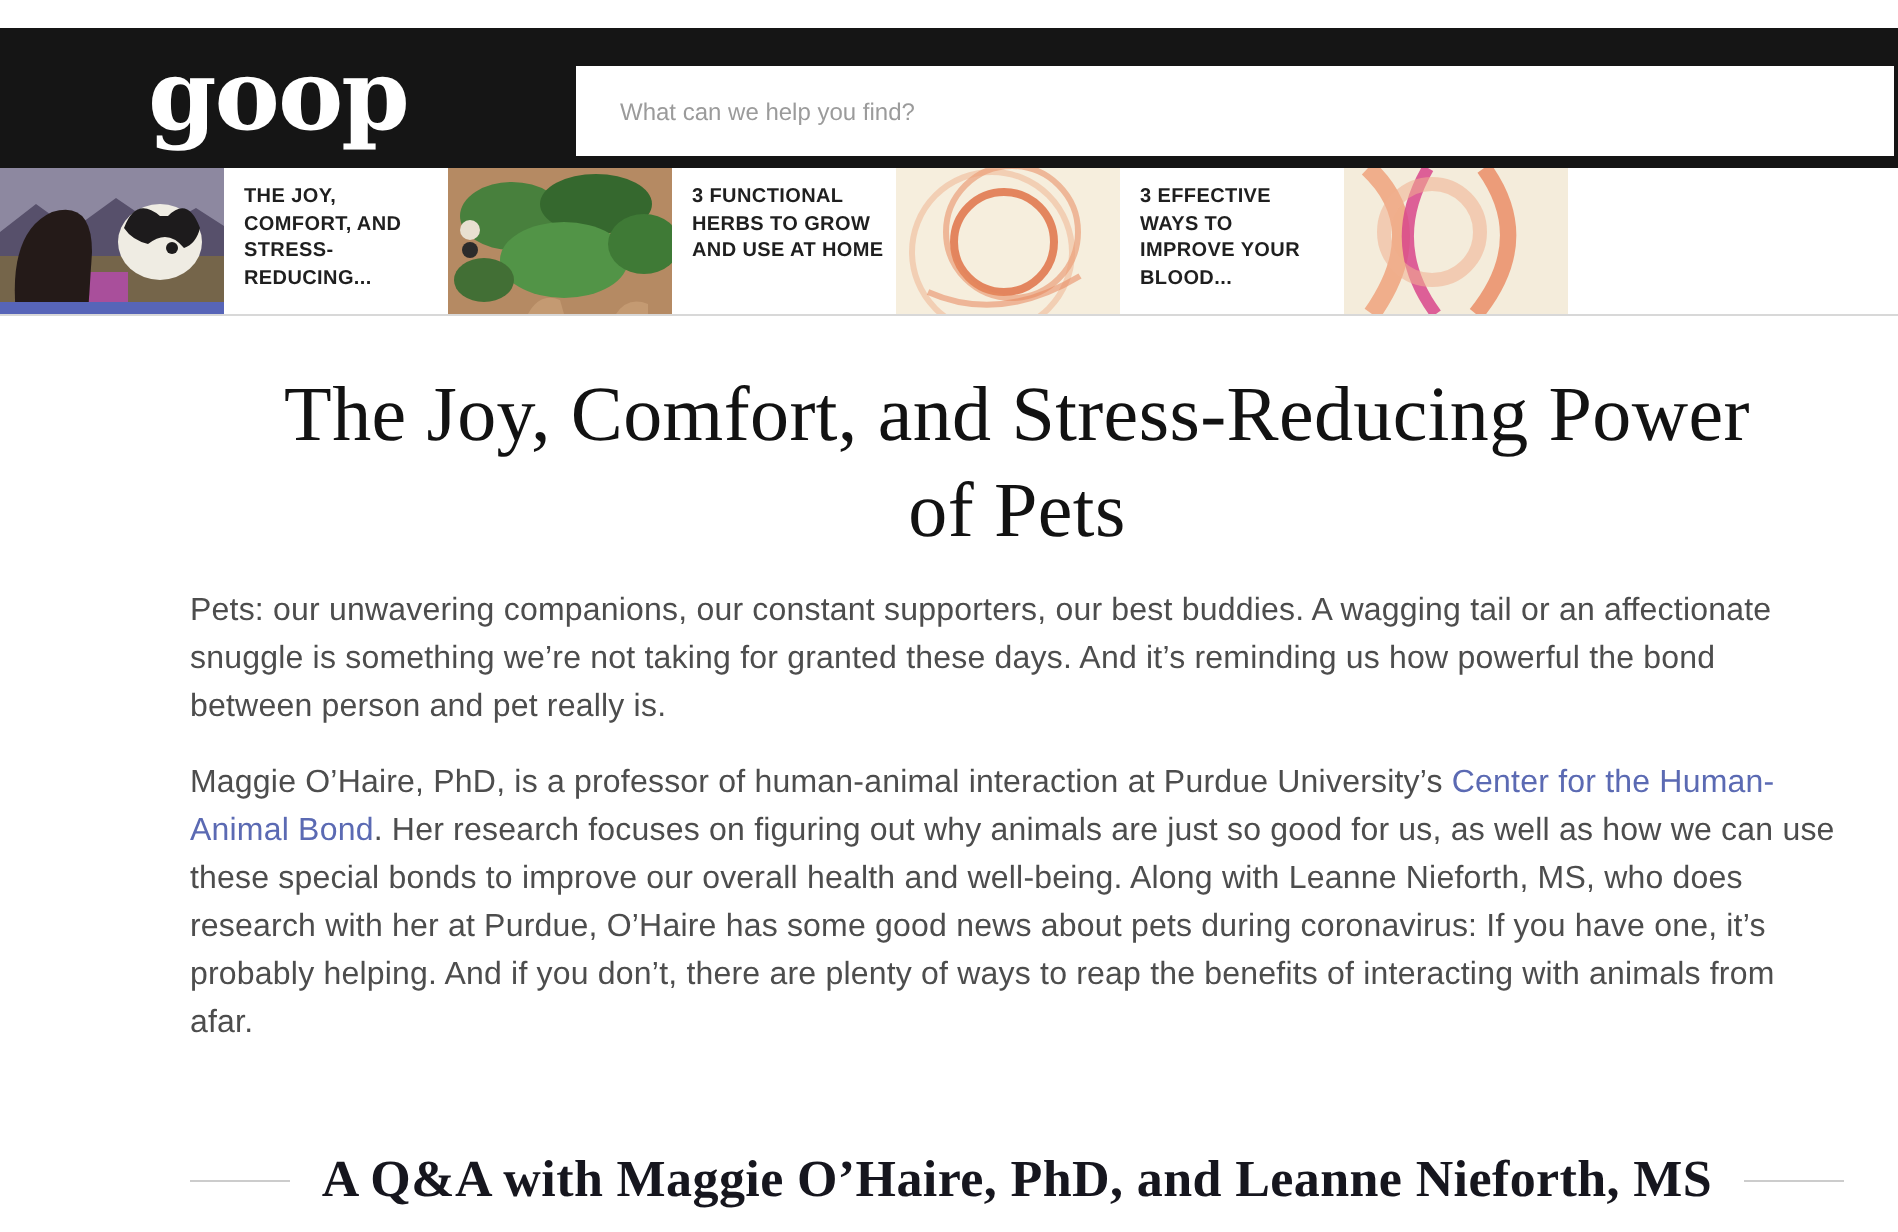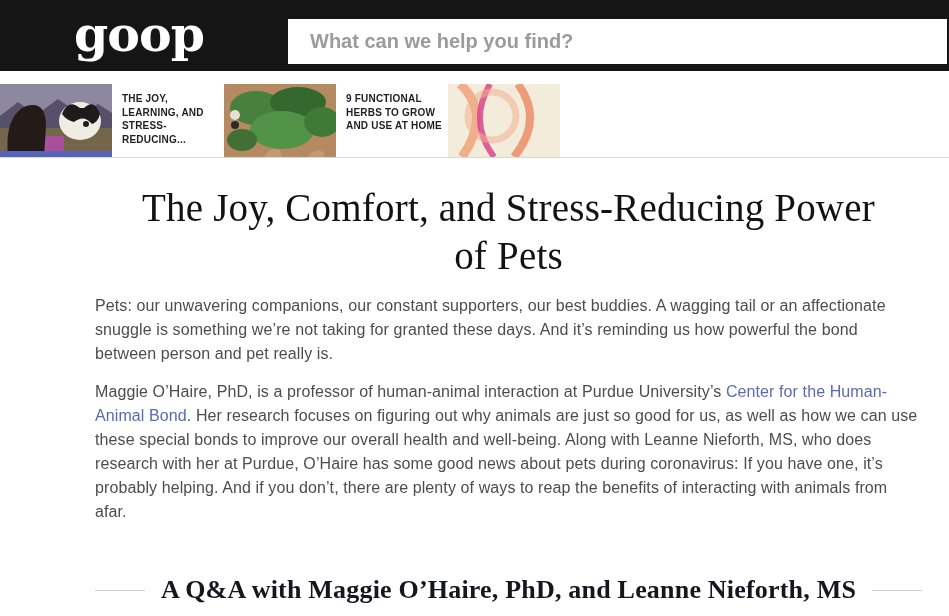--- a/index.html
+++ b/index.html
@@ -1,26 +1,26 @@
 <!DOCTYPE html>
 <html><head>
 <meta charset="utf-8">
 <style>
   * { margin:0; padding:0; box-sizing:border-box; }
   html,body { width:949px; height:616px; overflow:hidden; background:#fff;
               font-family:"Liberation Sans", sans-serif; }
 
   
-  .header { position:absolute; top:0; left:0; width:949px; height:71px; background:#151515; }
+  .header { position:absolute; top:14px; left:0; width:949px; height:71px; background:#151515; }
   .logo { position:absolute; left:74px; top:50%; transform:translateY(-54%);
           font-family:"DejaVu Serif","Liberation Serif",serif; font-weight:bold;
           font-size:49px; letter-spacing:-1px; color:#ffffff; line-height:1; cursor:pointer; }
   .searchbox { position:absolute; left:288px; right:2px; top:19px; height:45px; background:#ffffff; }
   .searchbox input { width:100%; height:100%; border:none; outline:none; padding:0 22px;
-          font-family:"Liberation Sans", sans-serif; font-size:20px; color:#404040;font-weight:bold; }
+          font-family:"Liberation Sans", sans-serif; font-size:12px; color:#404040; }
   .searchbox input::placeholder { color:#9b9b9b; opacity:1; }
 
   
   .carousel { position:absolute; top:84px; left:0; width:949px; height:74px; background:#fff;
           display:flex; overflow:hidden; border-bottom:1px solid #d8d8d8; }
   .c-item { display:flex; flex-shrink:0; cursor:pointer; }
   .c-img { position:relative; width:112px; height:73px; overflow:hidden; }
   .c-img svg { display:block; width:112px; height:73px; }
   .active-bar { position:absolute; left:0; bottom:0; width:100%; height:6px; background:#5765b8; }
   .c-text { width:112px; height:73px; background:#fff; padding:8px 6px 0 10px;
@@ -61,41 +61,53 @@
         <path d="M0 32 L18 18 L36 31 L58 15 L80 30 L98 20 L112 29 V73 H0 Z" fill="#57506b"></path>
         <rect y="44" width="112" height="29" fill="#75654a"></rect>
         <ellipse cx="80" cy="37" rx="21" ry="19" fill="#efece3"></ellipse>
         <path d="M62 30 Q68 14 80 24 L84 24 Q94 14 100 30 Q98 38 92 40 Q84 30 74 38 Q66 36 62 30 Z" fill="#1d1b1c"></path>
         <circle cx="86" cy="40" r="3" fill="#1d1b1c"></circle>
         <rect x="26" y="52" width="38" height="21" fill="#a94f9b"></rect>
         <path d="M8 73 Q4 32 26 22 Q46 16 46 42 L44 73 Z" fill="#241a18"></path>
       </svg>
       <div class="active-bar"></div>
     </div>
-    <div class="c-text">THE JOY, LEARNING, AND STRESS-REDUCING...</div>
+    <div class="c-text">THE JOY, COMFORT, AND STRESS-REDUCING...</div>
   </div>
 
   <div class="c-item">
     <div class="c-img">
       <svg viewBox="0 0 112 73" preserveAspectRatio="none">
         <rect width="112" height="73" fill="#b58a63"></rect>
         <ellipse cx="32" cy="24" rx="26" ry="17" fill="#48803d"></ellipse>
         <ellipse cx="74" cy="18" rx="28" ry="15" fill="#35682e"></ellipse>
         <ellipse cx="58" cy="46" rx="32" ry="19" fill="#529447"></ellipse>
         <ellipse cx="98" cy="38" rx="18" ry="15" fill="#3f7a36"></ellipse>
         <ellipse cx="18" cy="56" rx="15" ry="11" fill="#426f35"></ellipse>
         <circle cx="11" cy="31" r="5" fill="#e8e0d0"></circle>
         <circle cx="11" cy="41" r="4" fill="#2b2b2b"></circle>
         <path d="M40 73 Q46 62 56 66 L58 73 Z" fill="#c49a72"></path>
         <path d="M84 73 Q90 64 100 68 L100 73 Z" fill="#c49a72"></path>
       </svg>
     </div>
-    <div class="c-text">9 FUNCTIONAL HERBS TO GROW AND USE AT HOME</div>
+    <div class="c-text">3 FUNCTIONAL HERBS TO GROW AND USE AT HOME</div>
   </div>
 
+  <div class="c-item">
+    <div class="c-img">
+      <svg viewBox="0 0 112 73" preserveAspectRatio="none">
+        <rect width="112" height="73" fill="#f6eedd"></rect>
+        <circle cx="54" cy="37" r="25" fill="none" stroke="#df6a3e" stroke-width="4" opacity="0.8"></circle>
+        <circle cx="58" cy="32" r="33" fill="none" stroke="#e88a5e" stroke-width="3" opacity="0.55"></circle>
+        <circle cx="48" cy="42" r="40" fill="none" stroke="#eda077" stroke-width="3" opacity="0.4"></circle>
+        <path d="M16 62 Q52 78 92 54" stroke="#e8875c" stroke-width="3" fill="none" opacity="0.55"></path>
+      </svg>
+    </div>
+    <div class="c-text">3 EFFECTIVE WAYS TO IMPROVE YOUR BLOOD...</div>
+  </div>
 
 
   <div class="c-item">
     <div class="c-img">
       <svg viewBox="0 0 112 73" preserveAspectRatio="none">
         <rect width="112" height="73" fill="#f4ecdb"></rect>
         <path d="M12 0 Q44 30 14 73" stroke="#ef9a70" stroke-width="9" fill="none" opacity="0.75"></path>
         <path d="M42 0 Q20 38 46 73" stroke="#d8478b" stroke-width="6" fill="none" opacity="0.85"></path>
         <circle cx="44" cy="32" r="24" stroke="#f0b090" stroke-width="7" fill="none" opacity="0.55"></circle>
         <path d="M70 0 Q96 36 66 73" stroke="#e87a50" stroke-width="8" fill="none" opacity="0.7"></path>

